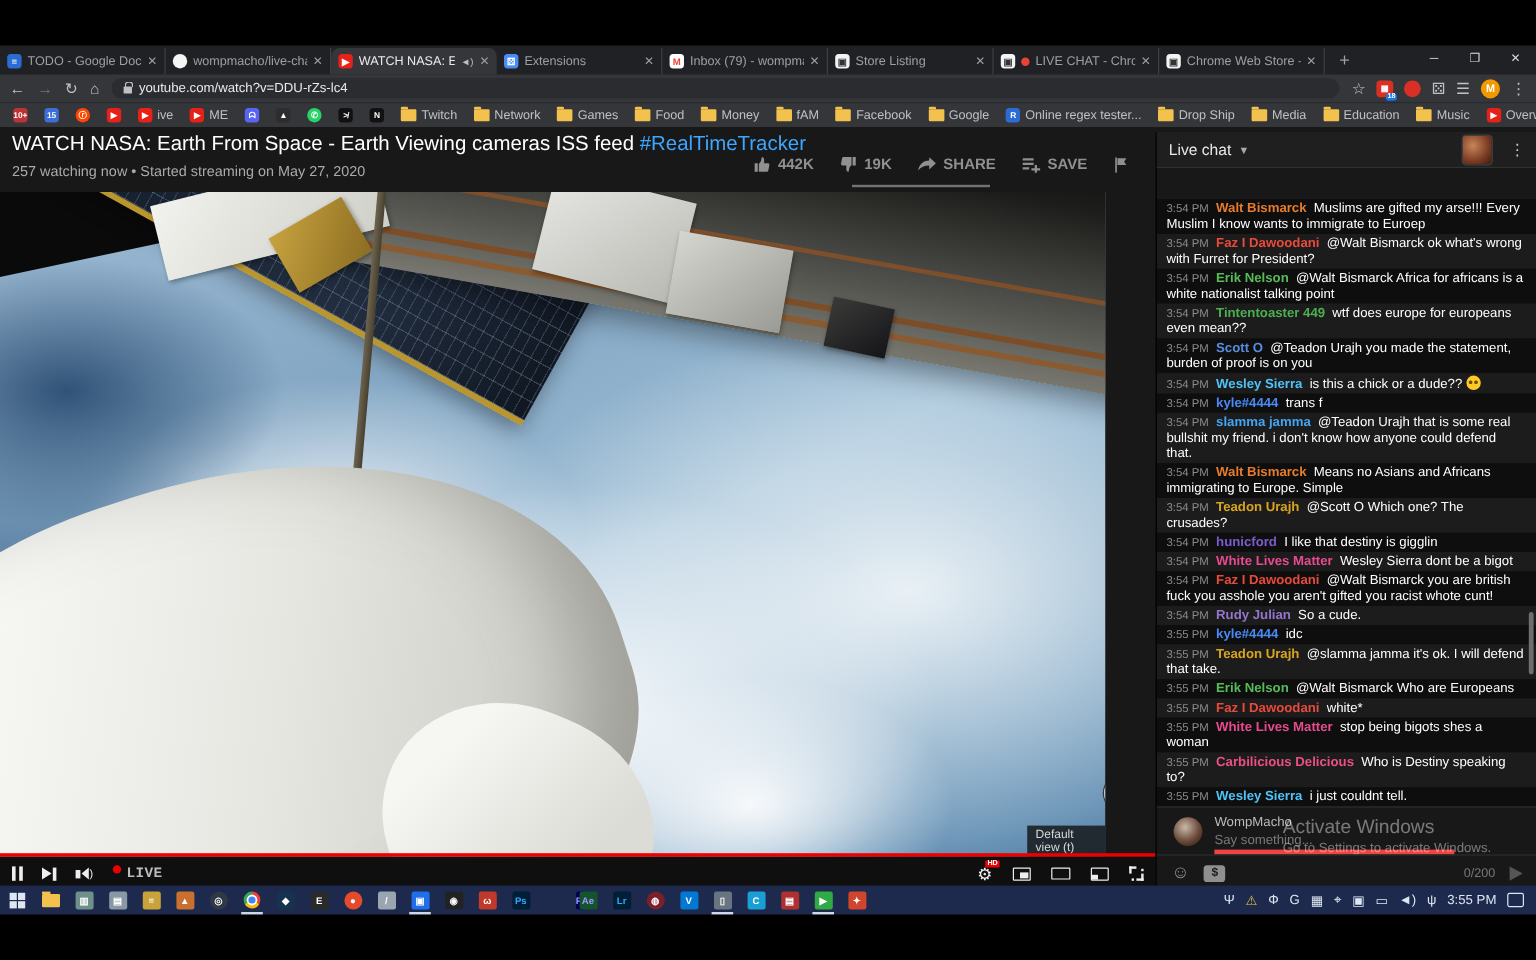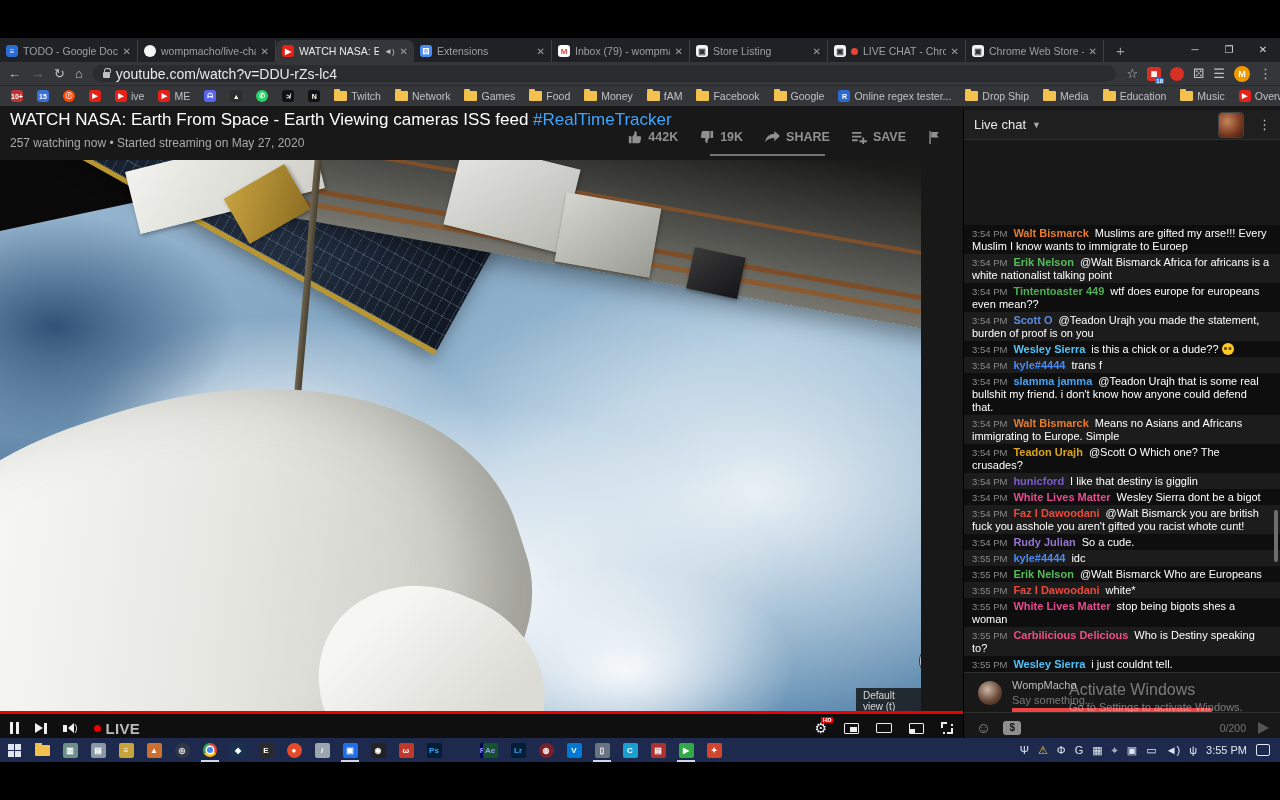--- a/index.html
+++ b/index.html
@@ -23,21 +23,21 @@
   .newtab { color:#9aa0a6; font-size:15px; padding:0 12px; cursor:pointer; align-self:center; }
   .wincontrols { margin-left:auto; display:flex; align-self:flex-start; }
   .wincontrols span { width:34px; height:22px; display:flex; align-items:center; justify-content:center; color:#dadce0; font-size:10px; cursor:pointer; }
 
   .toolbar { position:absolute; left:0; top:24px; width:1280px; height:23px; background:#35363a; display:flex; align-items:center; padding:0 8px; gap:10px; }
   .navic { color:#bdc1c6; font-size:13px; cursor:pointer; }
   .navic.dim { color:#6e7176; }
   .omnibox { flex:1; height:17px; background:#2b2c2f; border-radius:9px; display:flex; align-items:center; padding:0 10px; gap:6px; }
   .lock { width:7px; height:6px; background:#bdc1c6; border-radius:1px; position:relative; margin-top:3px; }
   .lock:before { content:""; position:absolute; left:1px; top:-4px; width:5px; height:4px; border:1.5px solid #bdc1c6; border-bottom:none; border-radius:3px 3px 0 0; }
-  .url { color:#e8eaed; font-size:14px; }
+  .url { color:#e8eaed; font-size:11px; }
   .tb-right { display:flex; align-items:center; gap:9px; }
   .exticon { width:14px; height:14px; border-radius:3px; display:flex; align-items:center; justify-content:center; font-size:7px; color:#fff; font-weight:bold; position:relative; }
   .exticon .badge { position:absolute; right:-3px; bottom:-3px; background:#1a73e8; color:#fff; font-size:6px; padding:0 1px; border-radius:2px; }
   .avatar-m { width:16px; height:16px; border-radius:50%; background:#f29900; color:#fff; font-size:9px; font-weight:bold; display:flex; align-items:center; justify-content:center; }
 
   .bookmarks { position:absolute; left:0; top:47px; width:1280px; height:21px; background:#35363a; border-top:1px solid #2a2b2e;
                display:flex; align-items:center; padding:0 6px; gap:4px; overflow:hidden; }
   .bm { display:flex; align-items:center; gap:4px; color:#bdc1c6; font-size:10.5px; padding:1px 5px; border-radius:4px; cursor:pointer; white-space:nowrap; }
   .bm .ic { width:12px; height:12px; border-radius:3px; display:flex; align-items:center; justify-content:center; font-size:7px; font-weight:bold; color:#fff; flex:0 0 12px; }
   .bm .folder { width:13px; height:10px; background:#f2c14e; border-radius:1px; position:relative; flex:0 0 13px; }
@@ -96,21 +96,21 @@
   .pc { display:flex; align-items:center; gap:16px; }
   .pausebars { display:flex; gap:3px; cursor:pointer; }
   .pausebars i { width:3px; height:12px; background:#eee; }
   .nexti { display:flex; align-items:center; cursor:pointer; }
   .tri { width:0; height:0; border-left:8px solid #eee; border-top:5px solid transparent; border-bottom:5px solid transparent; }
   .nexti i { width:2.5px; height:11px; background:#eee; margin-left:1px; }
   .vol { display:flex; align-items:center; gap:1px; cursor:pointer; }
   .vol .sq { width:4px; height:7px; background:#eee; }
   .vol .tri2 { width:0; height:0; border-right:6px solid #eee; border-top:5px solid transparent; border-bottom:5px solid transparent; }
   .vol .wave { color:#eee; font-size:9px; }
-  .liveind { display:flex; align-items:center; gap:5px; color:#bbb; font-size:15px; font-weight:bold; letter-spacing:.3px; }
+  .liveind { display:flex; gap:5px; color:#bbb; font-size:12px; font-weight:bold; letter-spacing:.3px;font-family:Liberation Mono, monospace; }
   .liveind .dot { width:7px; height:7px; border-radius:50%; background:#e00; }
   .pc-right { margin-left:auto; display:flex; align-items:center; gap:17px; }
   .gear { position:relative; color:#eee; font-size:14px; cursor:pointer; }
   .gear .hd { position:absolute; right:-6px; top:-3px; background:#e00; color:#fff; font-size:6px; font-weight:bold; padding:0 1.5px; border-radius:1px; }
   .ico-mini { width:15px; height:11px; border:1.5px solid #eee; border-radius:1px; position:relative; cursor:pointer; }
   .ico-mini:after { content:""; position:absolute; right:1px; bottom:1px; width:7px; height:5px; background:#eee; }
   .ico-theater { width:16px; height:10px; border:1.5px solid #eee; border-radius:1px; cursor:pointer; }
   .ico-cast { width:15px; height:11px; border:1.5px solid #eee; border-radius:1px; position:relative; cursor:pointer; }
   .ico-cast:after { content:""; position:absolute; left:0; bottom:0; width:5px; height:4px; background:#eee; }
   .ico-fs { width:12px; height:12px; position:relative; cursor:pointer; }
@@ -437,33 +437,35 @@
 
       <div class="chat">
         <div class="chat-head">
           <span class="ttl">Live chat</span>
           <span class="car">▼</span>
           <span class="hav"></span>
           <span class="dots">⋮</span>
         </div>
         <div class="messages" id="msgs">
             <div class="msg"><span class="t">3:54 PM</span><span class="u" style="color: rgb(232, 124, 46);">Walt Bismarck</span><span>Muslims are gifted my arse!!! Every Muslim I know wants to immigrate to Euroep</span></div>
+            <div class="msg"><span class="t">3:54 PM</span><span class="u" style="color: rgb(232, 74, 60);">Faz I Dawoodani</span><span>@Walt Bismarck ok what's wrong with Furret for President?</span></div>
             <div class="msg"><span class="t">3:54 PM</span><span class="u" style="color: rgb(87, 187, 90);">Erik Nelson</span><span>@Walt Bismarck Africa for africans is a white nationalist talking point</span></div>
             <div class="msg"><span class="t">3:54 PM</span><span class="u" style="color: rgb(76, 175, 80);">Tintentoaster 449</span><span>wtf does europe for europeans even mean??</span></div>
             <div class="msg"><span class="t">3:54 PM</span><span class="u" style="color: rgb(90, 140, 221);">Scott O</span><span>@Teadon Urajh you made the statement, burden of proof is on you</span></div>
             <div class="msg"><span class="t">3:54 PM</span><span class="u" style="color: rgb(79, 195, 247);">Wesley Sierra</span><span>is this a chick or a dude??</span><span class="emoface"></span></div>
             <div class="msg"><span class="t">3:54 PM</span><span class="u" style="color: rgb(74, 138, 244);">kyle#4444</span><span>trans f</span></div>
             <div class="msg"><span class="t">3:54 PM</span><span class="u" style="color: rgb(66, 165, 245);">slamma jamma</span><span>@Teadon Urajh that is some real bullshit my friend. i don't know how anyone could defend that.</span></div>
             <div class="msg"><span class="t">3:54 PM</span><span class="u" style="color: rgb(232, 124, 46);">Walt Bismarck</span><span>Means no Asians and Africans immigrating to Europe. Simple</span></div>
             <div class="msg"><span class="t">3:54 PM</span><span class="u" style="color: rgb(217, 164, 32);">Teadon Urajh</span><span>@Scott O Which one? The crusades?</span></div>
             <div class="msg"><span class="t">3:54 PM</span><span class="u" style="color: rgb(122, 92, 204);">hunicford</span><span>I like that destiny is gigglin</span></div>
             <div class="msg"><span class="t">3:54 PM</span><span class="u" style="color: rgb(232, 74, 143);">White Lives Matter</span><span>Wesley Sierra dont be a bigot</span></div>
             <div class="msg"><span class="t">3:54 PM</span><span class="u" style="color: rgb(232, 74, 60);">Faz I Dawoodani</span><span>@Walt Bismarck you are british fuck you asshole you aren't gifted you racist whote cunt!</span></div>
             <div class="msg"><span class="t">3:54 PM</span><span class="u" style="color: rgb(149, 117, 205);">Rudy Julian</span><span>So a cude.</span></div>
             <div class="msg"><span class="t">3:55 PM</span><span class="u" style="color: rgb(74, 138, 244);">kyle#4444</span><span>idc</span></div>
+            <div class="msg"><span class="t">3:55 PM</span><span class="u" style="color: rgb(217, 164, 32);">Teadon Urajh</span><span>@slamma jamma it's ok. I will defend that take.</span></div>
             <div class="msg"><span class="t">3:55 PM</span><span class="u" style="color: rgb(87, 187, 90);">Erik Nelson</span><span>@Walt Bismarck Who are Europeans</span></div>
             <div class="msg"><span class="t">3:55 PM</span><span class="u" style="color: rgb(232, 74, 60);">Faz I Dawoodani</span><span>white*</span></div>
             <div class="msg"><span class="t">3:55 PM</span><span class="u" style="color: rgb(232, 74, 143);">White Lives Matter</span><span>stop being bigots shes a woman</span></div>
             <div class="msg"><span class="t">3:55 PM</span><span class="u" style="color: rgb(236, 79, 134);">Carbilicious Delicious</span><span>Who is Destiny speaking to?</span></div>
             <div class="msg"><span class="t">3:55 PM</span><span class="u" style="color: rgb(79, 195, 247);">Wesley Sierra</span><span>i just couldnt tell.</span></div>
           </div>
         <div class="chat-scroll"></div>
         <div class="chat-input">
           <span class="ci-av"></span>
           <span class="ci-name">WompMacho</span>

